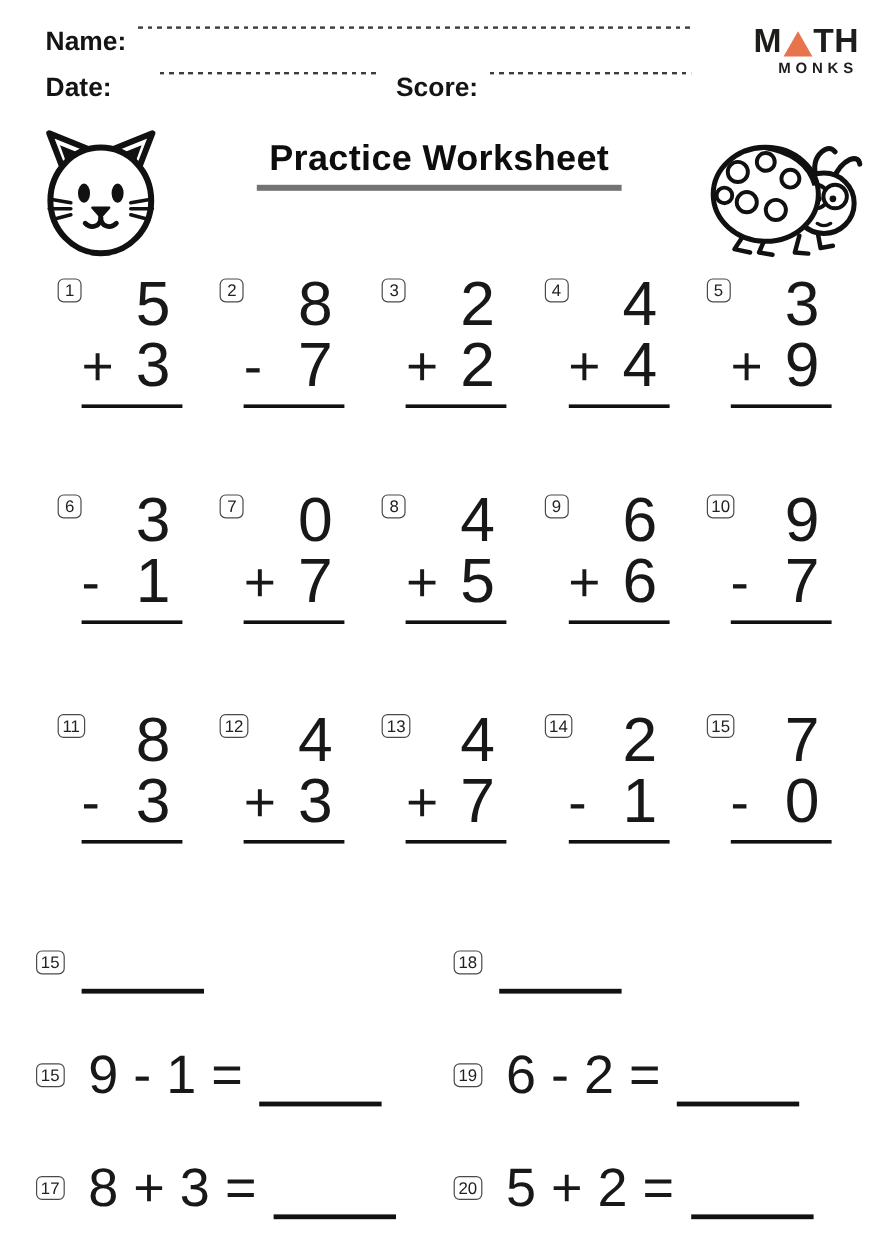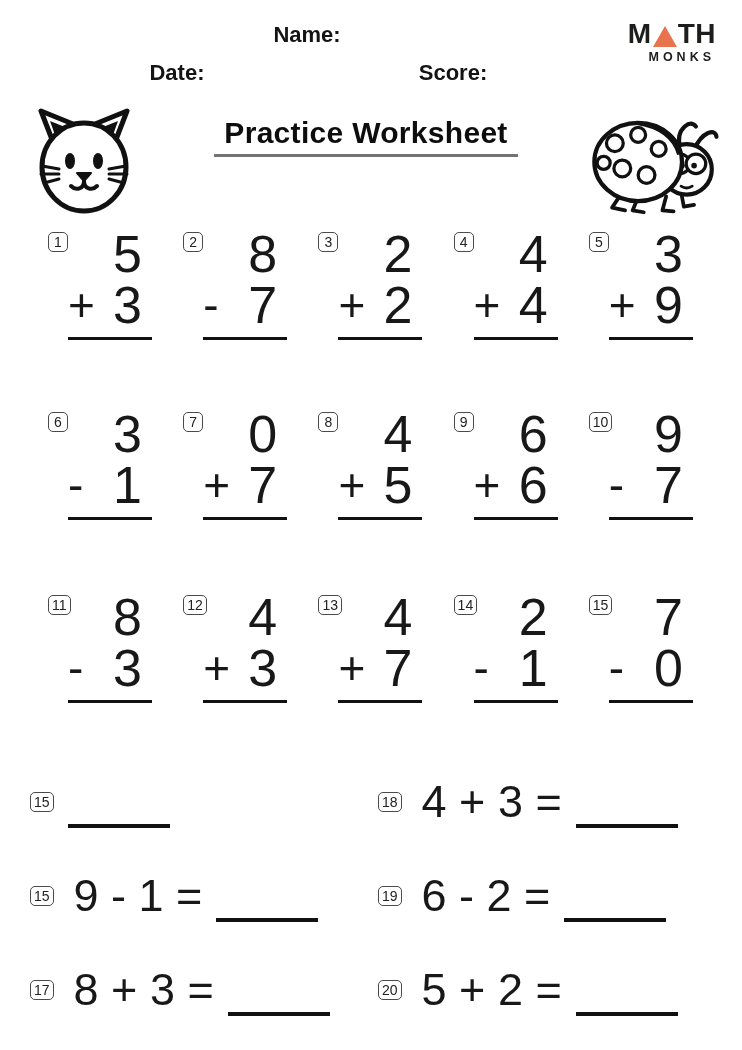--- a/index.html
+++ b/index.html
@@ -3,40 +3,40 @@
 <meta charset="utf-8">
 <style>
   * { margin:0; padding:0; box-sizing:border-box; }
   html,body { background:#ffffff; }
   body {
     width:742px; height:1050px; position:relative; overflow:hidden;
     font-family:"Liberation Sans", sans-serif; color:#111;
   }
 
   
-  .hdr-row { position:absolute; display:flex; align-items:center;flex-direction:column; }
+  .hdr-row { position:absolute; display:flex; align-items:flex-start; }
   .hdr-label { font-weight:700; font-size:22px; line-height:26px; color:#141414; }
   .dotline {
     flex:1; height:2px; margin-left:10px; margin-bottom:3px;
     background:repeating-linear-gradient(90deg,#3c3c3c 0 4px,transparent 4px 8px);
   }
   #name-row  { left:38px; top:22px;  width:538px; }
   #date-row  { left:38px; top:60px;  width:278px;gap:30px; }
   #score-row { left:330px; top:60px; width:246px; }
 
   
   .logo { position:absolute; right:26px; top:20px; width:112px; }
   .logo-top { display:flex; align-items:flex-end; justify-content:flex-end; font-weight:700; font-size:28px; line-height:28px; color:#1d1d1b; letter-spacing:0.5px; }
   .logo-tri { width:0; height:0; border-left:12px solid transparent; border-right:12px solid transparent; border-bottom:21px solid #E7744D; margin:0 1px 1px 1px; }
   .logo-sub { text-align:right; font-weight:700; font-size:12.5px; letter-spacing:4px; color:#1d1d1b; margin-top:2px; padding-right:1px; }
 
   
   .title-wrap { position:absolute; left:140px; top:114px; width:452px; text-align:center; }
   .title-l1 { font-size:30px; font-weight:700; letter-spacing:0.3px; color:#0d0d0d; }
-  .title-l2 { display:inline-block; font-size:30px; font-weight:700; letter-spacing:0.3px; color:#0d0d0d; border-bottom:3px solid #737373; padding:2px 10px 4px 10px; }
+  .title-l2 { display:inline-block; font-size:30px; font-weight:700; letter-spacing:0.3px; color:#0d0d0d; border-bottom:5px solid #737373; padding:2px 10px 4px 10px; }
 
   .mascot { position:absolute; }
   #cat { left:28px; top:104px; width:112px; height:112px; }
   #ladybug { right:18px; top:106px; width:140px; height:110px; }
 
   
   .vrow { position:absolute; left:34px; width:676px; display:grid; grid-template-columns:repeat(5,1fr); }
   #vrow-1 { top:228px; }
   #vrow-2 { top:408px; }
   #vrow-3 { top:591px; }
@@ -304,21 +304,20 @@
     </div>
   </div>
 </div>
 
 <div class="hp hp-col-l hp-row-1">
   <span class="badge">15</span>
   <span class="hp-blank"></span>
 </div>
 <div class="hp hp-col-r hp-row-1">
   <span class="badge">18</span>
-  <span class="hp-text">4 + 3 =</span>
   <span class="hp-blank"></span>
 </div>
 <div class="hp hp-col-l hp-row-2">
   <span class="badge">15</span>
   <span class="hp-text">9 - 1 =</span>
   <span class="hp-blank"></span>
 </div>
 <div class="hp hp-col-r hp-row-2">
   <span class="badge">19</span>
   <span class="hp-text">6 - 2 =</span>

